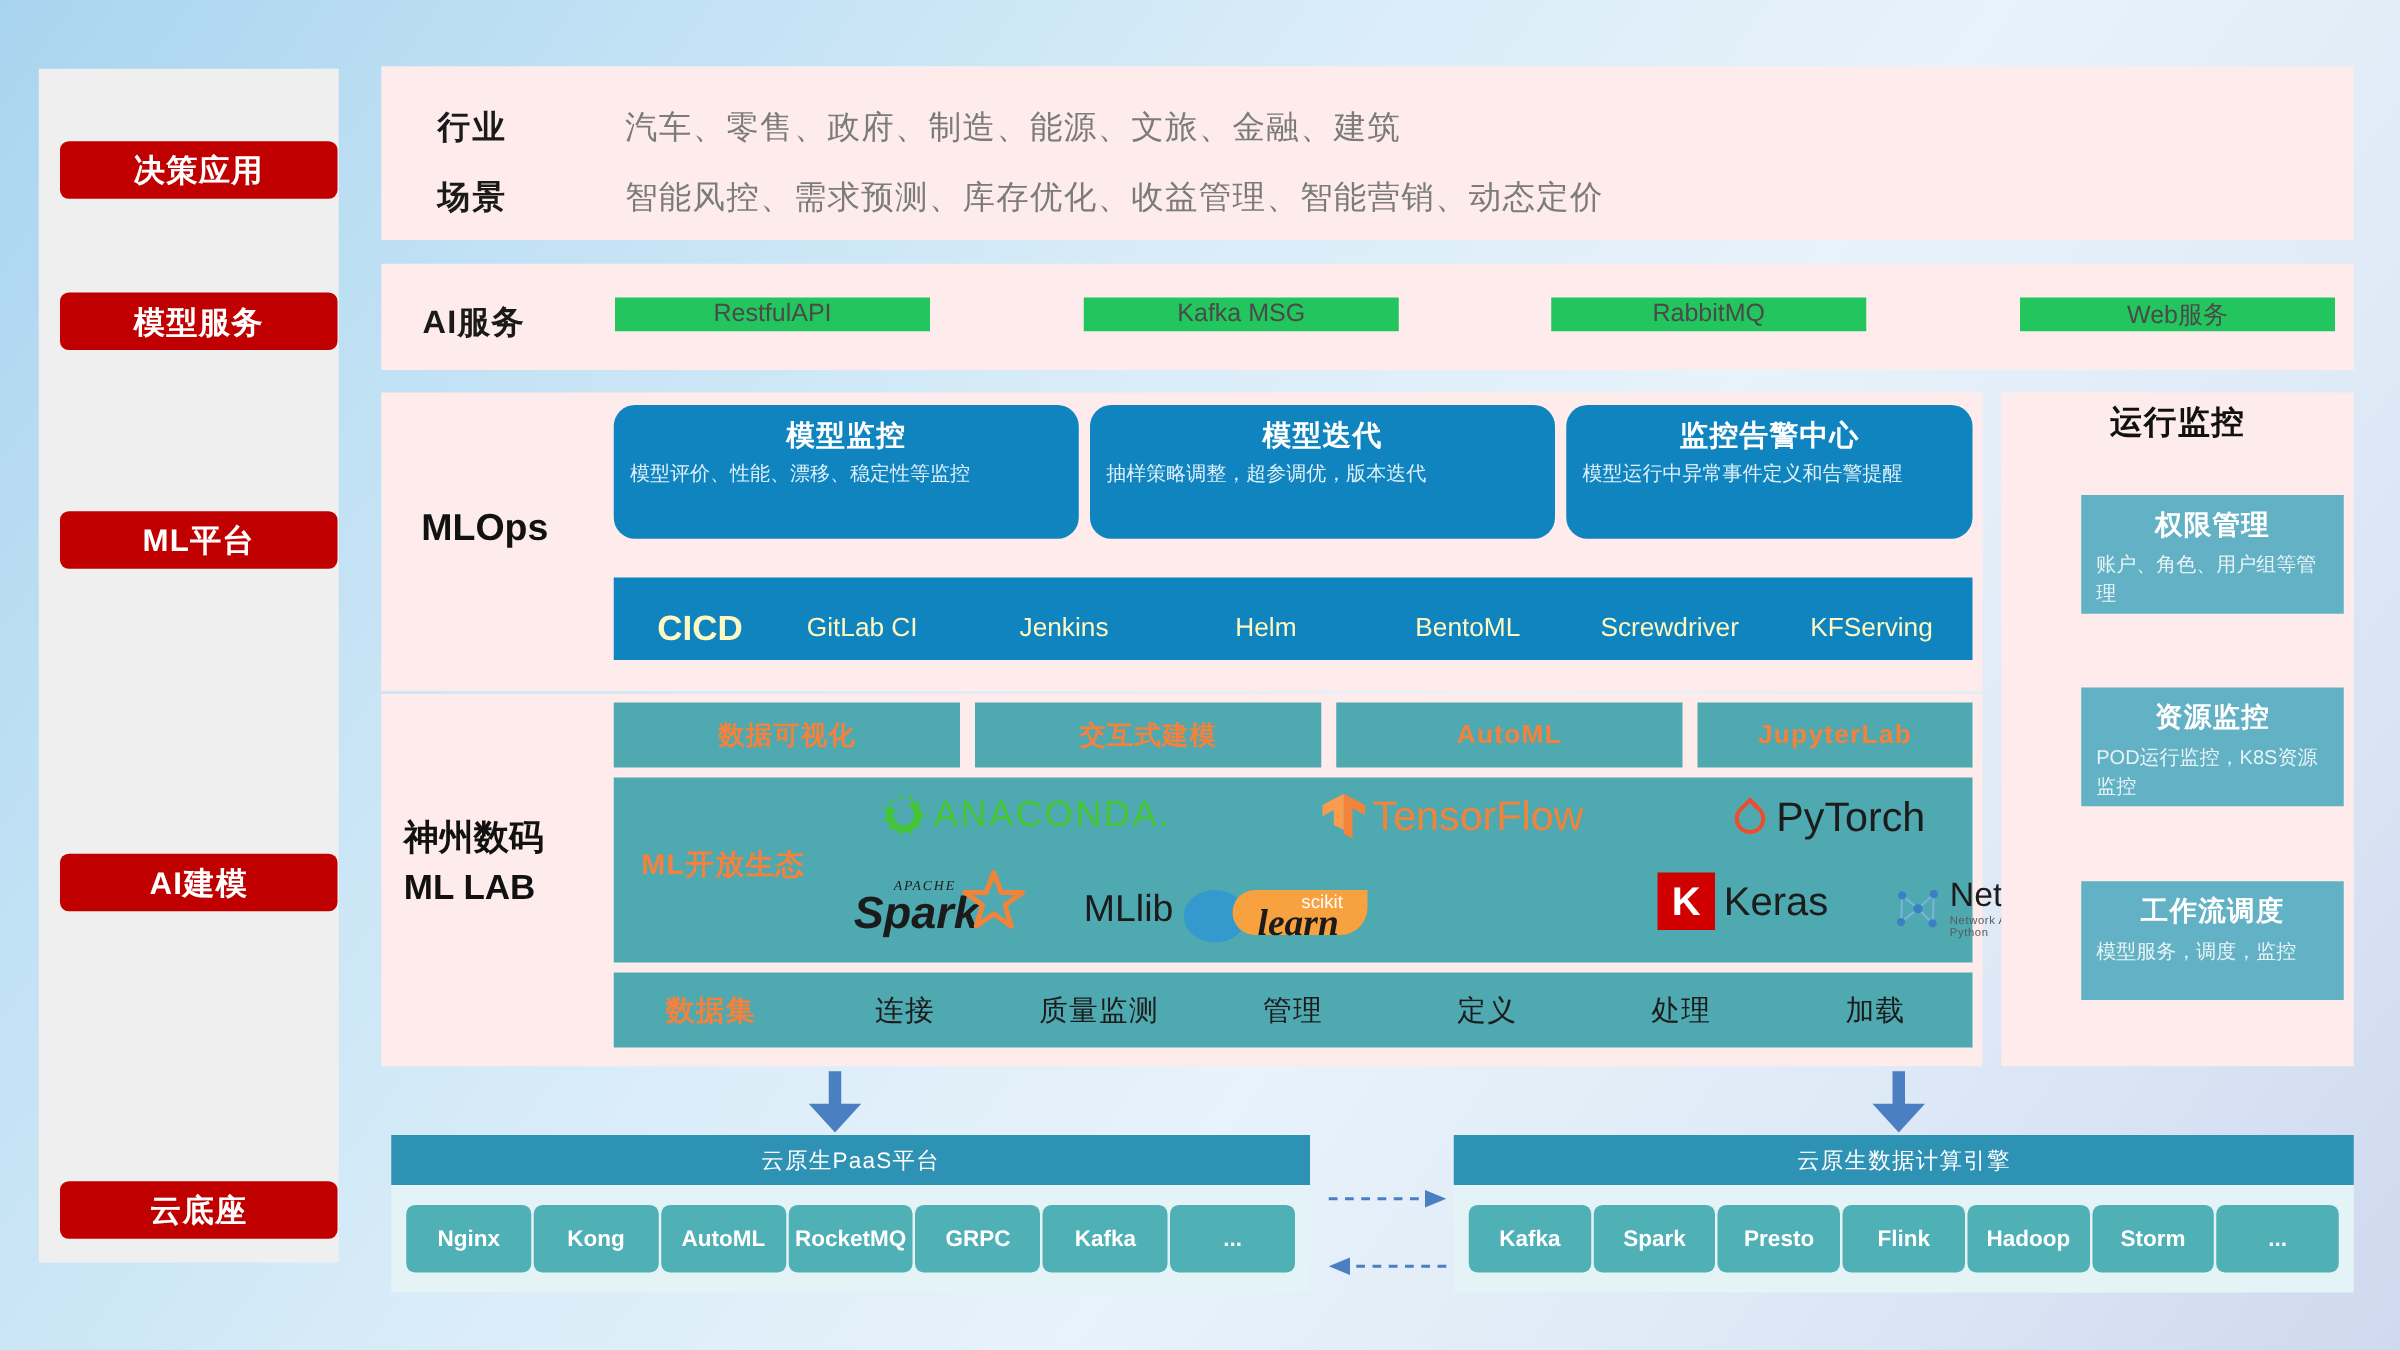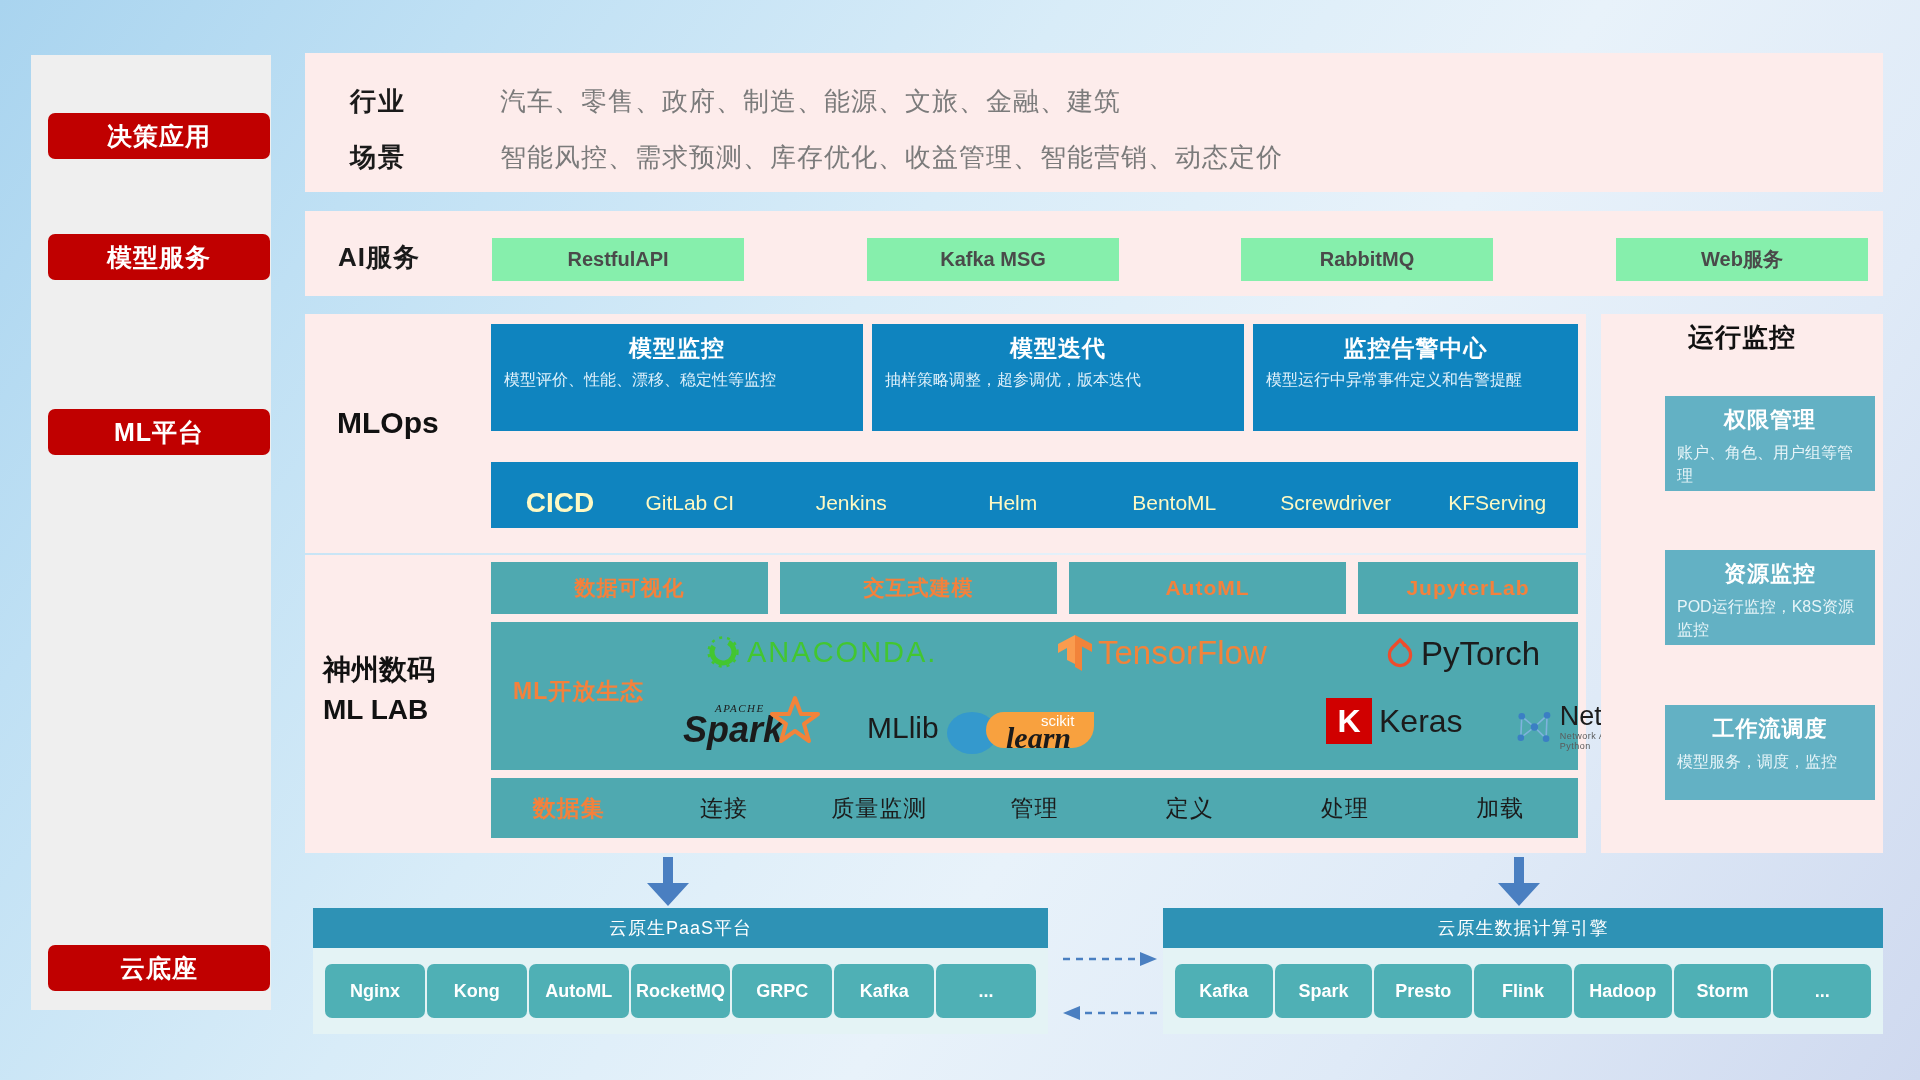--- a/index.html
+++ b/index.html
@@ -37,30 +37,30 @@
   .band-lab{left:305px;top:555px;width:1281px;height:298px;}
   .band-mon{left:1601px;top:314px;width:282px;height:539px;}
 
   
   .app-key{position:absolute;left:350px;font-size:26px;font-weight:bold;color:#1a1a1a;letter-spacing:2px;}
   .app-val{position:absolute;left:500px;font-size:26px;color:#7b7b7b;letter-spacing:1px;white-space:nowrap;}
 
   
   .svc-label{position:absolute;left:338px;top:240px;font-size:26px;font-weight:bold;color:#1a1a1a;letter-spacing:1px;}
   .svc-chip{
-    position:absolute;top:238px;height:43px;background:#86efac;
-    display:flex;align-items:center;justify-content:center;
-    color:#4a4a4a;font-size:20px;font-weight:bold;
+    position:absolute;top:238px;height:27px;background:#22c55e;
+    display:flex;align-items:center;justify-content:center;
+    color:#4a4a4a;font-size:20px;font-weight:normal;
   }
 
   
   .mlops-label{position:absolute;left:337px;top:406px;font-size:30px;font-weight:bold;color:#111;}
   .mlops-card{
     position:absolute;top:324px;height:107px;background:#0f84bf;
-    box-sizing:border-box;padding:9px 13px 0 13px;overflow:hidden;
+    box-sizing:border-box;padding:9px 13px 0 13px;overflow:hidden;border-radius:17px;
   }
   .mlops-card .t{color:#fff;font-size:23px;font-weight:bold;text-align:center;letter-spacing:1px;line-height:30px;}
   .mlops-card .d{color:#dff0fa;font-size:16px;line-height:24px;margin-top:5px;}
 
   .cicd{
     position:absolute;left:491px;top:462px;width:1087px;height:66px;
     background:#0f84bf;overflow:hidden;
   }
   .cicd-inner{display:flex;height:100%;align-items:flex-start;}
   .cicd-cell{
@@ -124,20 +124,21 @@
 </style>
 </head>
 <body>
 
 <div class="stage">
 
   <div class="leftrail"></div>
   <div class="stage-chip chip1">决策应用</div>
   <div class="stage-chip chip2">模型服务</div>
   <div class="stage-chip chip3">ML平台</div>
+  <div class="stage-chip chip4">AI建模</div>
   <div class="stage-chip chip5">云底座</div>
 
   <div class="band band-app"></div>
   <div class="app-key" style="top:84px">行业</div>
   <div class="app-val" style="top:84px">汽车、零售、政府、制造、能源、文旅、金融、建筑</div>
   <div class="app-key" style="top:140px">场景</div>
   <div class="app-val" style="top:140px">智能风控、需求预测、库存优化、收益管理、智能营销、动态定价</div>
 
   <div class="band band-svc"></div>
   <div class="svc-label">AI服务</div>

